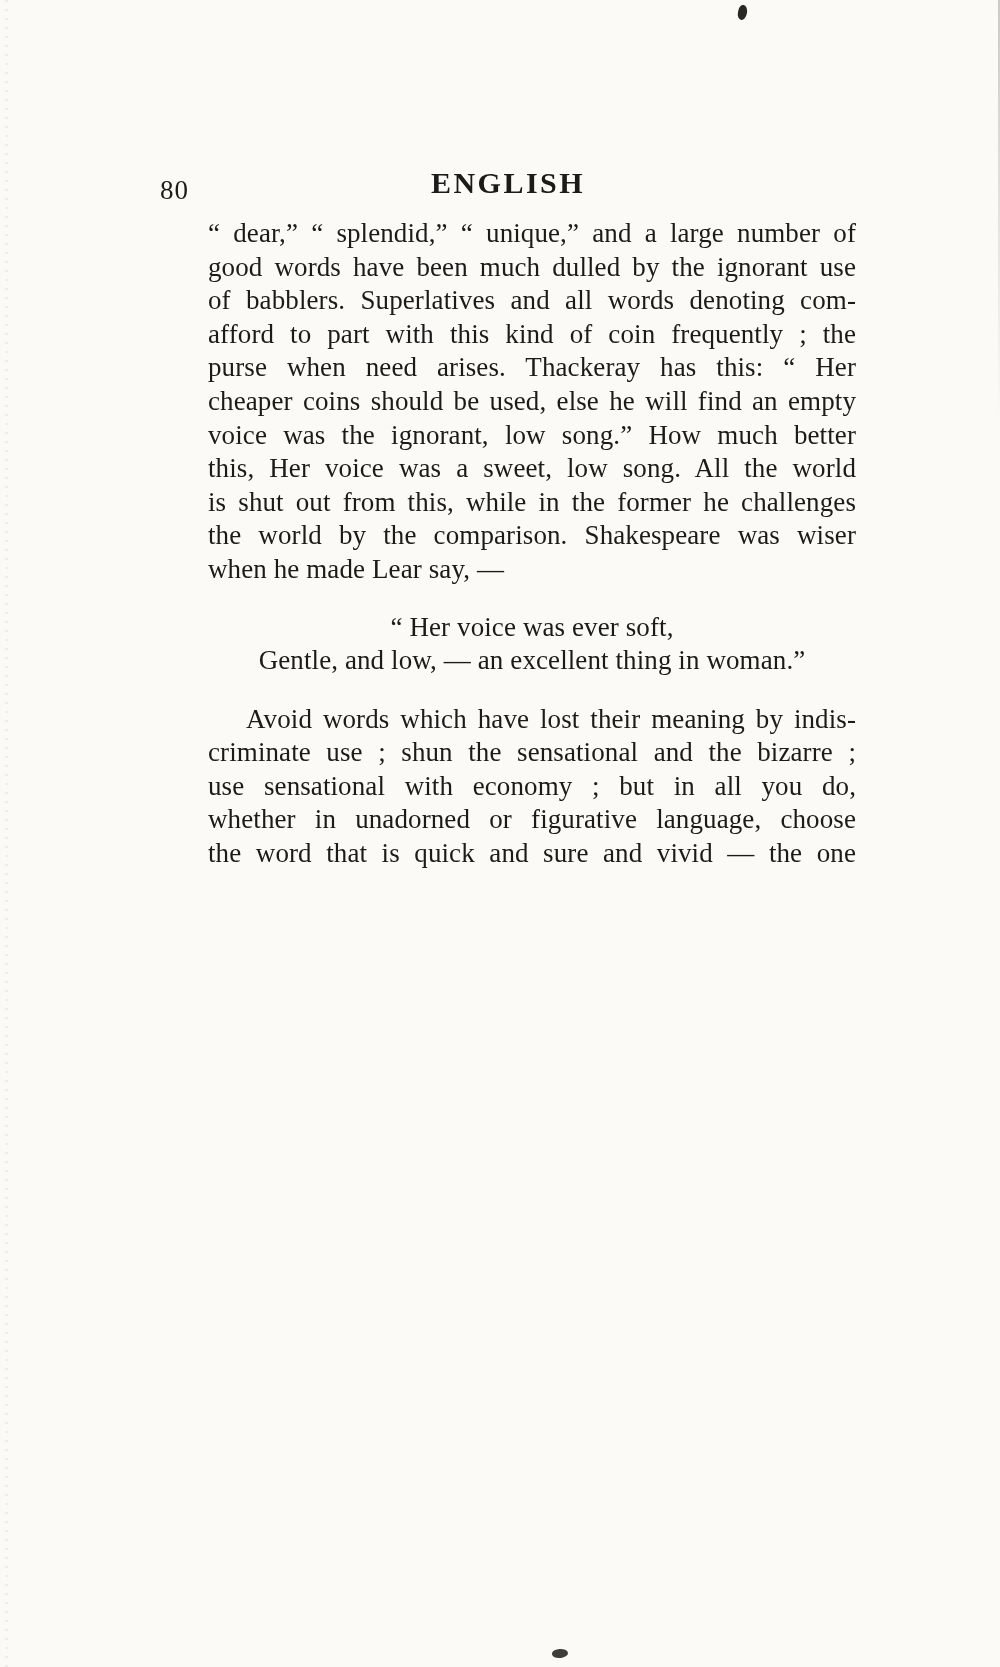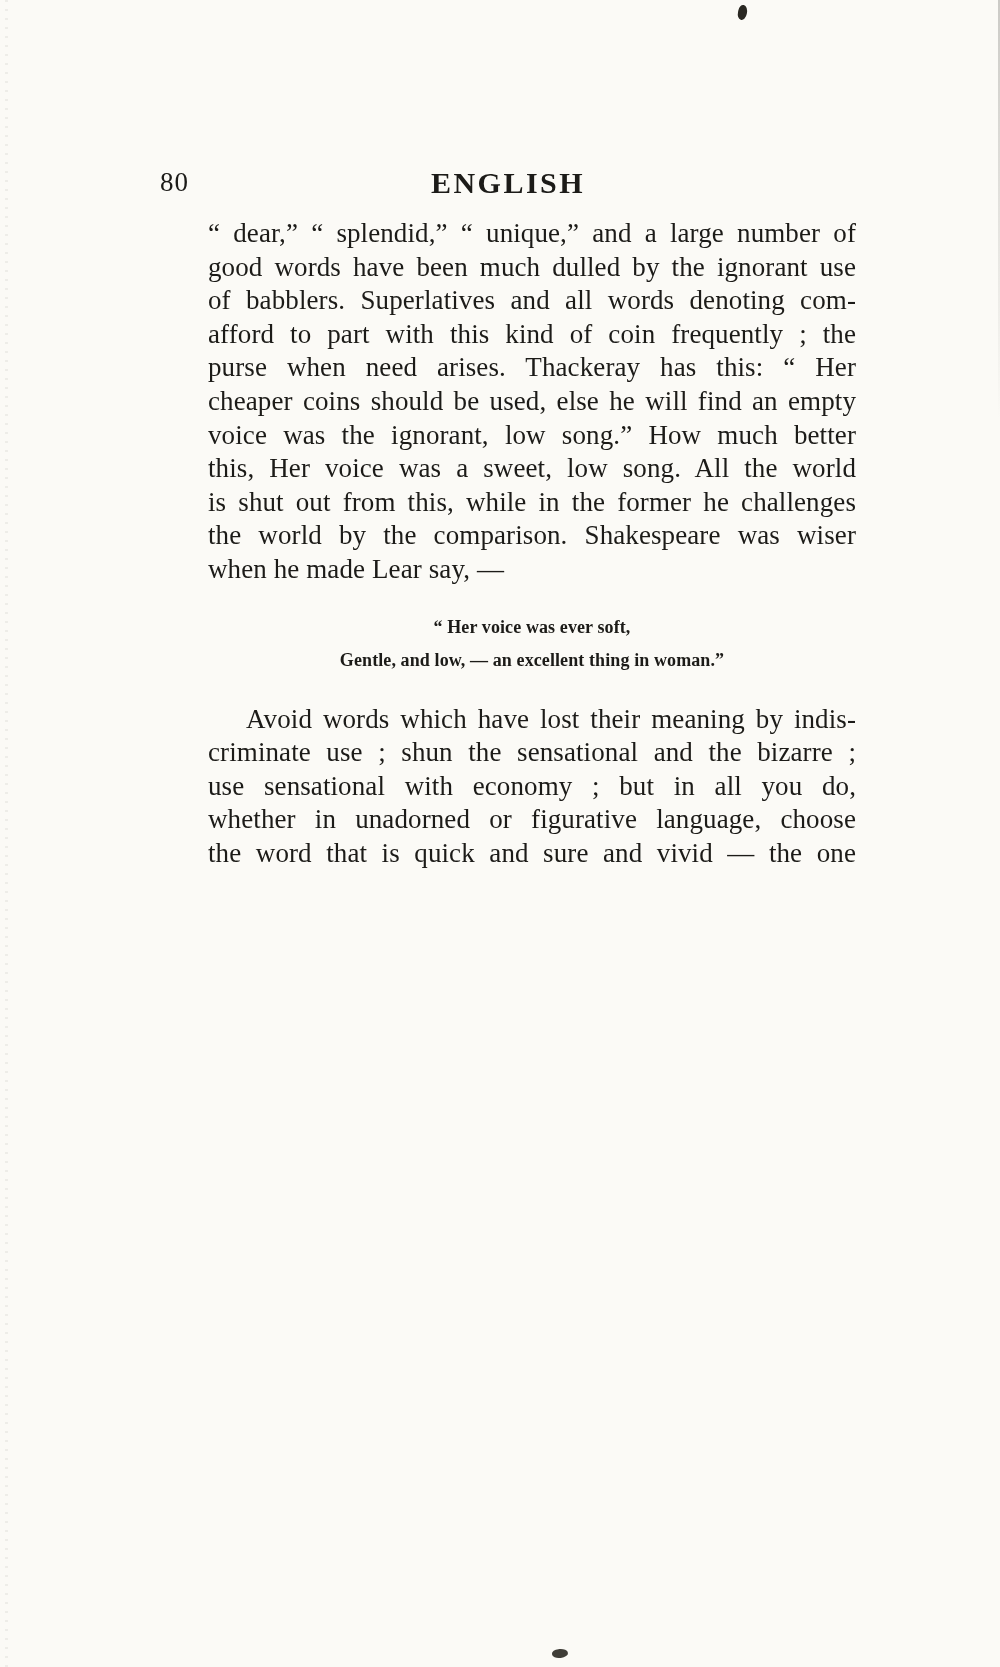--- a/index.html
+++ b/index.html
@@ -49,21 +49,21 @@
     top: 163px;
     width: 696px;
   }
   .header-row {
     position: relative;
     height: 42px;
     margin-bottom: 12px;
   }
   .page-number {
     position: absolute;
-    left: 0; top: 4px;
+    left: 0; top: 12px;
     font-size: 27px;
     letter-spacing: 1px;
   }
   .running-header {
     position: absolute;
     left: 0; right: 0; top: 3px;
     text-align: center;
     font-size: 30px;
     letter-spacing: 2.5px;
     font-weight: 600;
@@ -80,23 +80,22 @@
     white-space: normal;
   }
   .line.last {
     text-align-last: left;
   }
   .line.indent {
     text-indent: 38px;
   }
   .quote-block {
     margin: 24px 0 26px 0;
-    font-size: 18px;
+    font-size: 27px;
     line-height: 33px;
-    font-weight: bold;
   }
   .quote-line {
     text-align: center;
   }
 </style>
 </head>
 <body>
 
 <div class="page">
 

